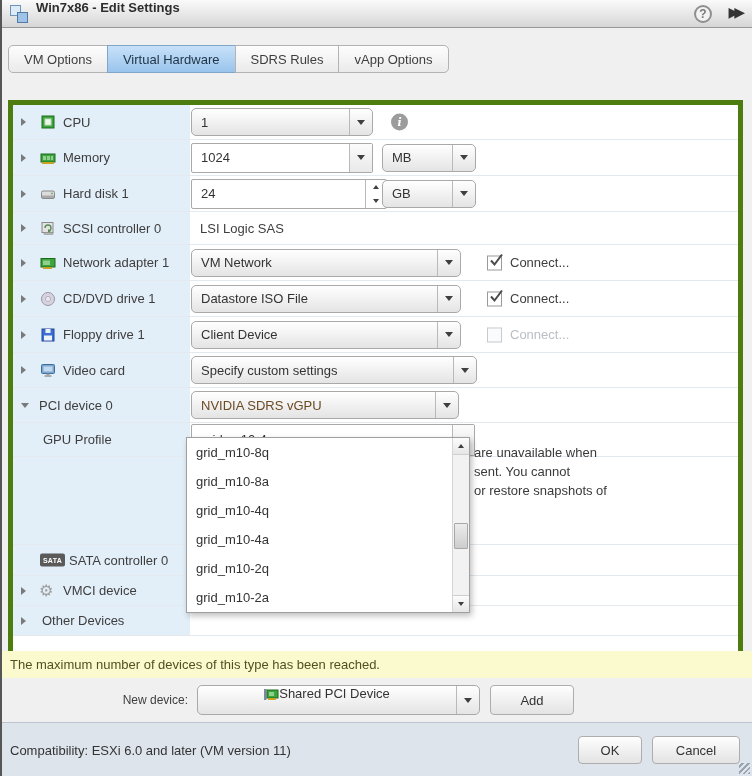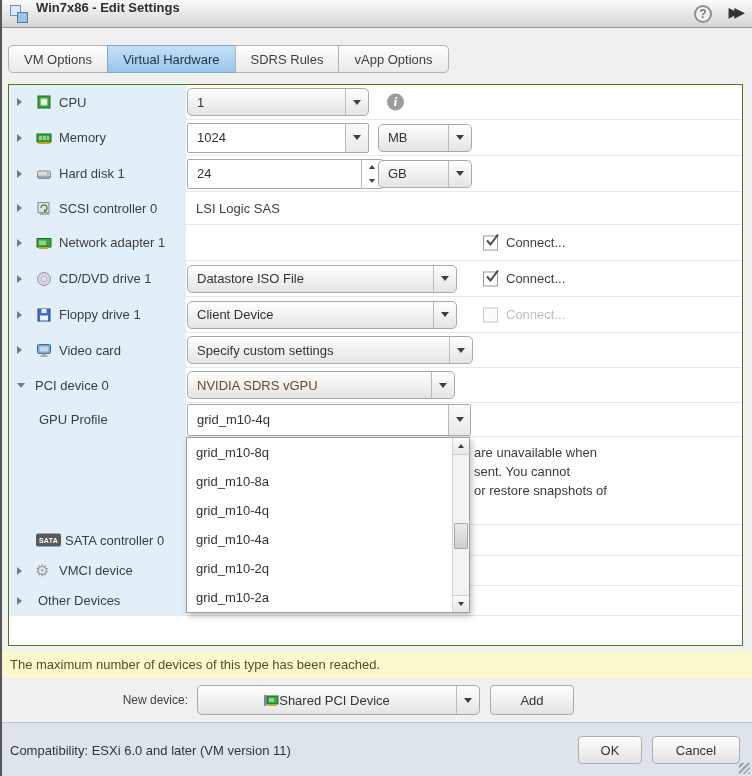--- a/index.html
+++ b/index.html
@@ -22,21 +22,21 @@
 
   
   .tabbar { position:absolute; left:8px; top:45px; height:28px; display:flex; z-index:5; }
   .tab { display:flex; align-items:center; padding:0 15px; border:1px solid #b3b3b3; margin-left:-1px;
     background:linear-gradient(#fdfdfd,#eaeaea); font-size:13px; color:#3e3e3e; cursor:default; }
   .tab:first-child { border-radius:5px 0 0 5px; margin-left:0; }
   .tab:last-child { border-radius:0 5px 5px 0; }
   .tab.selected { background:linear-gradient(#c7e1f9,#9ac4ec); border-color:#7fa6c8; color:#1f3345; }
 
   
-  .table { position:absolute; left:8px; top:84px; width:735px; height:562px; background:#fff; border:1px solid #4d7c0f; }
+  .table { position:absolute; left:8px; top:100px; width:735px; height:562px; background:#fff; border:5px solid #4d7c0f; }
   .row { position:relative; width:100%; border-bottom:1px solid #e3e9ef; background:#fff; }
   .lcell { position:absolute; left:0; top:0; height:100%; width:177px; background:#e2eef8; }
   .exp { position:absolute; left:8px; top:50%; margin-top:-4px; width:0; height:0;
     border-left:5px solid #7a7a7a; border-top:4px solid transparent; border-bottom:4px solid transparent; }
   .exp.down { border-left:4px solid transparent; border-right:4px solid transparent; border-top:5px solid #7a7a7a;
     border-bottom:none; margin-top:-2px; }
   .dev-icon { position:absolute; left:27px; top:50%; transform:translateY(-50%); width:16px; height:16px; }
   .rlabel { position:absolute; left:50px; top:0; height:100%; display:flex; align-items:center; font-size:13px; color:#3e3e3e; white-space:nowrap; }
 
   
@@ -89,21 +89,21 @@
   
   .warnbar { position:absolute; left:0; top:651px; width:752px; height:27px; background:#fbf9ce;
     display:flex; align-items:center; padding-left:10px; font-size:13px; color:#51511f; }
 
   
   .newdev-label { position:absolute; left:60px; top:685px; width:128px; height:30px; display:flex;
     align-items:center; justify-content:flex-end; font-size:12px; color:#3e3e3e; }
   .newdev-combo { position:absolute; left:197px; top:685px; width:283px; height:30px; border:1px solid #a9a9a9;
     border-radius:5px; background:linear-gradient(#ffffff,#e4e4e4); }
   .newdev-combo .cval { position:absolute; left:0; right:24px; top:0; bottom:0; display:flex;
-    align-items:center; justify-content:center; font-size:13px; color:#333; }
+    align-items:flex-start; justify-content:center; font-size:13px; color:#333; }
   .btn { border:1px solid #adadad; border-radius:4px; background:linear-gradient(#fefefe,#e3e3e3);
     font-size:13px; color:#333; display:flex; align-items:center; justify-content:center; position:absolute; }
   .add-btn { left:490px; top:685px; width:84px; height:30px; }
 
   
   .footer { position:absolute; left:0; top:722px; width:752px; height:54px; background:#dde4eb; border-top:1px solid #bcc5cf; }
   .compat { position:absolute; left:10px; top:0; height:54px; display:flex; align-items:center; font-size:13px; color:#333; }
   .ok-btn { left:578px; top:736px; width:64px; height:28px; }
   .cancel-btn { left:652px; top:736px; width:88px; height:28px; }
   .grip { position:absolute; right:2px; bottom:2px; width:11px; height:11px;
@@ -219,20 +219,26 @@
 
     <div class="row" style="height:36px;">
       <div class="lcell"></div>
       <div class="exp"></div>
       <svg class="dev-icon" viewBox="0 0 16 16">
         <rect x="1" y="3.5" width="14" height="8.5" fill="#3da53d" stroke="#1c6b1c"></rect>
         <rect x="3" y="5.5" width="7" height="4.5" fill="#8fd08f"></rect>
         <rect x="3" y="12" width="9" height="2" fill="#c9a227"></rect>
       </svg>
       <div class="rlabel">Network adapter 1</div>
+      <div class="combo" style="left:178px; width:270px;">
+        <span class="val">VM Network</span>
+        <span class="abtn">
+            <span class="car"></span>
+          </span>
+      </div>
       <div class="cb">
         <svg width="17" height="15" viewBox="0 0 17 15">
             <polyline points="3,8 6.5,12 14,2" fill="none" stroke="#4b4b4b" stroke-width="2"></polyline>
           </svg>
       </div>
       <div class="cb-label">Connect...</div>
     </div>
 
     <div class="row" style="height:36px;">
       <div class="lcell"></div>

